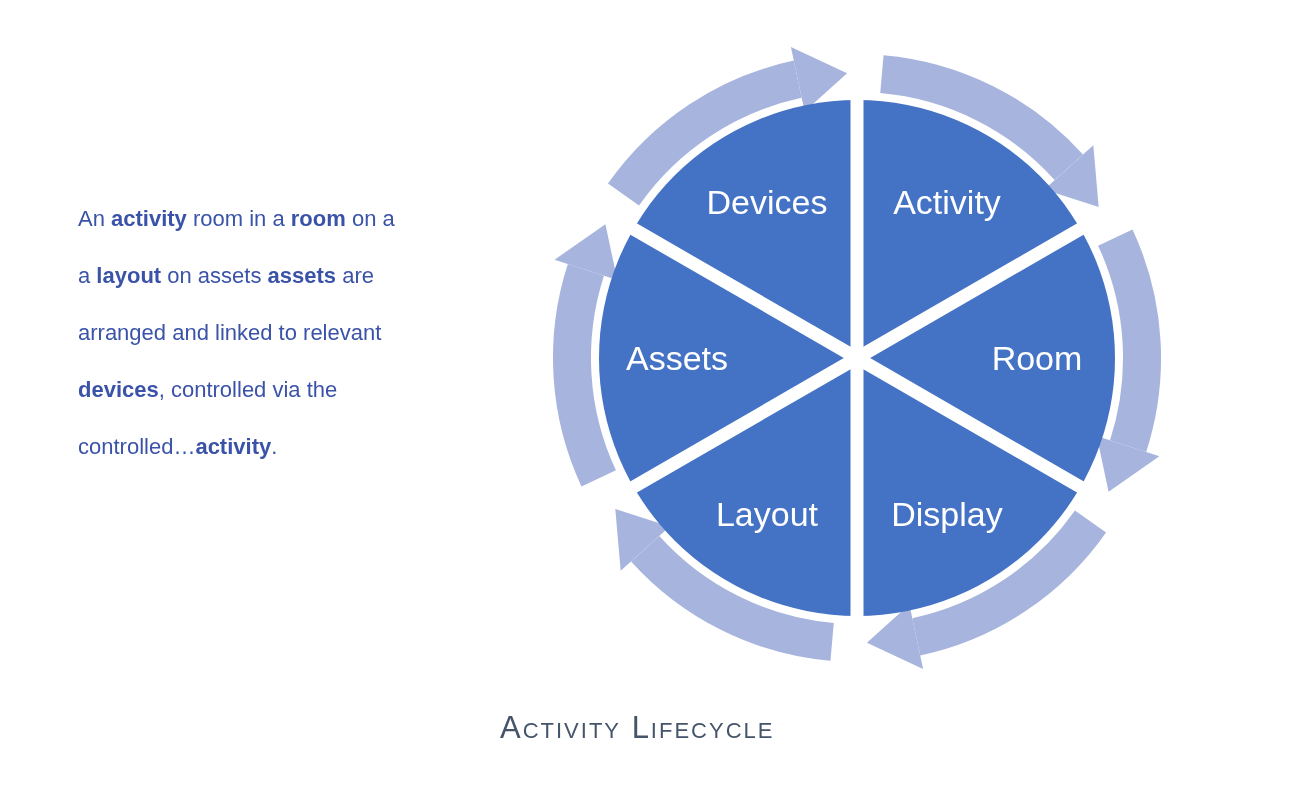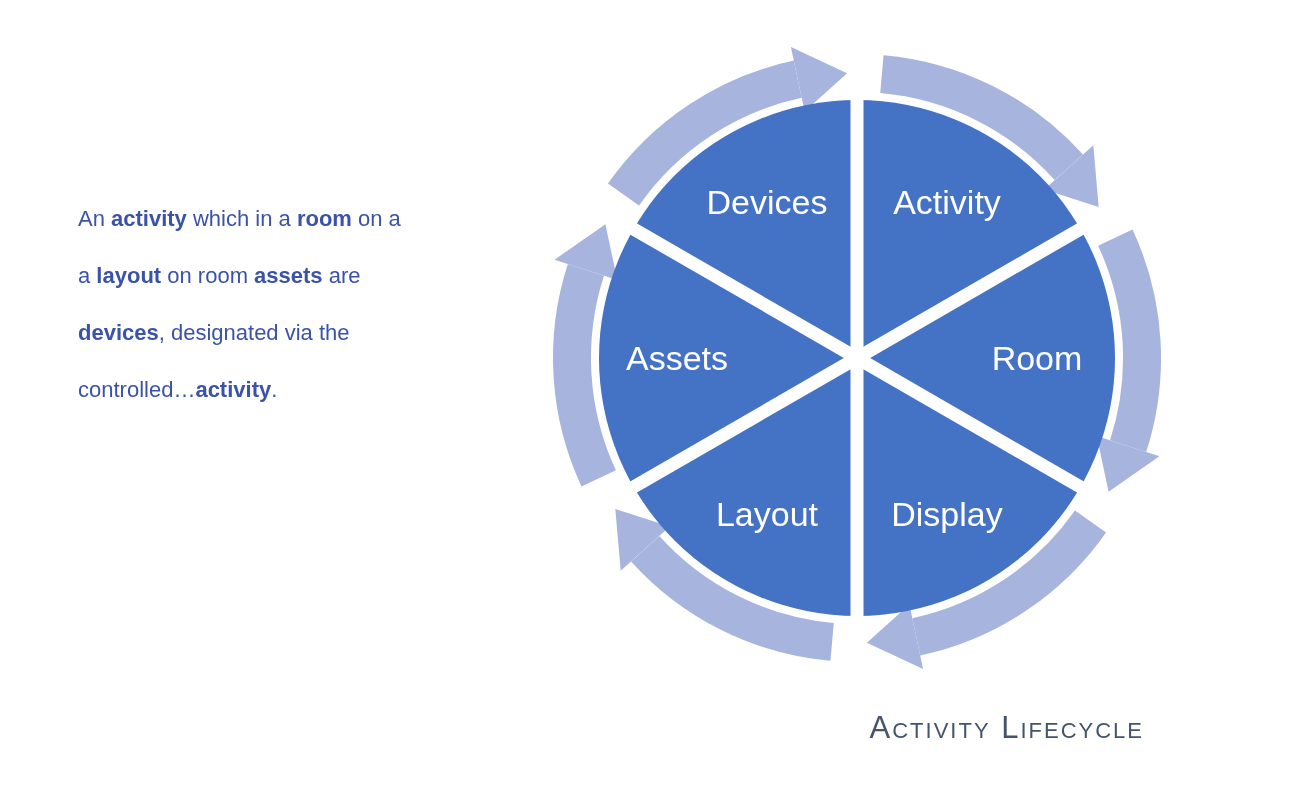--- a/index.html
+++ b/index.html
@@ -33,36 +33,37 @@
     font-family:"Liberation Sans",sans-serif;
     font-size:34px;
     fill:#ffffff;
     text-anchor:middle;
   }
   
   .diagram-title{
     position:absolute;
     left:500px;top:710px;
     width:644px;
-    text-align:right;
+    text-align:left;
     font-size:31px;
     letter-spacing:2px;
     font-variant:small-caps;
     color:#44546A;
   }
 </style>
 </head>
 <body>
 
 <div class="page">
 
   <div class="description">
-      <div class="para-line"><span>An </span><span class="b">activity</span><span> which in a </span><span class="b">room</span><span> on a</span></div>
-      <div class="para-line"><span>a </span><span class="b">layout</span><span> on room </span><span class="b">assets</span><span> are</span></div>
-      <div class="para-line"><span class="b">devices</span><span>, designated via the</span></div>
+      <div class="para-line"><span>An </span><span class="b">activity</span><span> room in a </span><span class="b">room</span><span> on a</span></div>
+      <div class="para-line"><span>a </span><span class="b">layout</span><span> on assets </span><span class="b">assets</span><span> are</span></div>
+      <div class="para-line"><span>arranged and linked to relevant</span></div>
+      <div class="para-line"><span class="b">devices</span><span>, controlled via the</span></div>
       <div class="para-line"><span>controlled…</span><span class="b">activity</span><span>.</span></div>
     </div>
 
   <svg class="cycle-svg" viewBox="-12 -12 644 644">
 
     <g>
       <path class="ring-arc" d="M 334.9 26.1 A 285 285 0 0 1 521.8 119.3" stroke="#A6B4DE"></path>
       <path class="ring-arc" d="M 568.3 189.6 A 285 285 0 0 1 581.1 398.1" stroke="#A6B4DE"></path>
       <path class="ring-arc" d="M 543.5 473.5 A 285 285 0 0 1 369.3 588.8" stroke="#A6B4DE"></path>
       <path class="ring-arc" d="M 285.1 593.9 A 285 285 0 0 1 98.2 500.7" stroke="#A6B4DE"></path>

